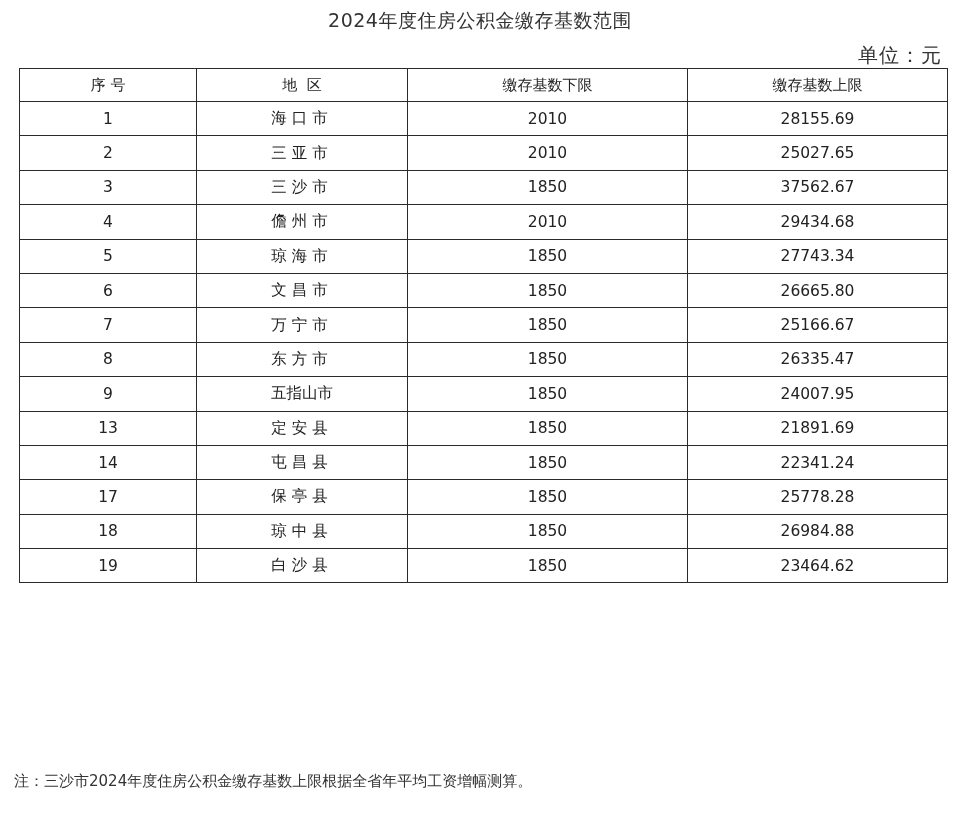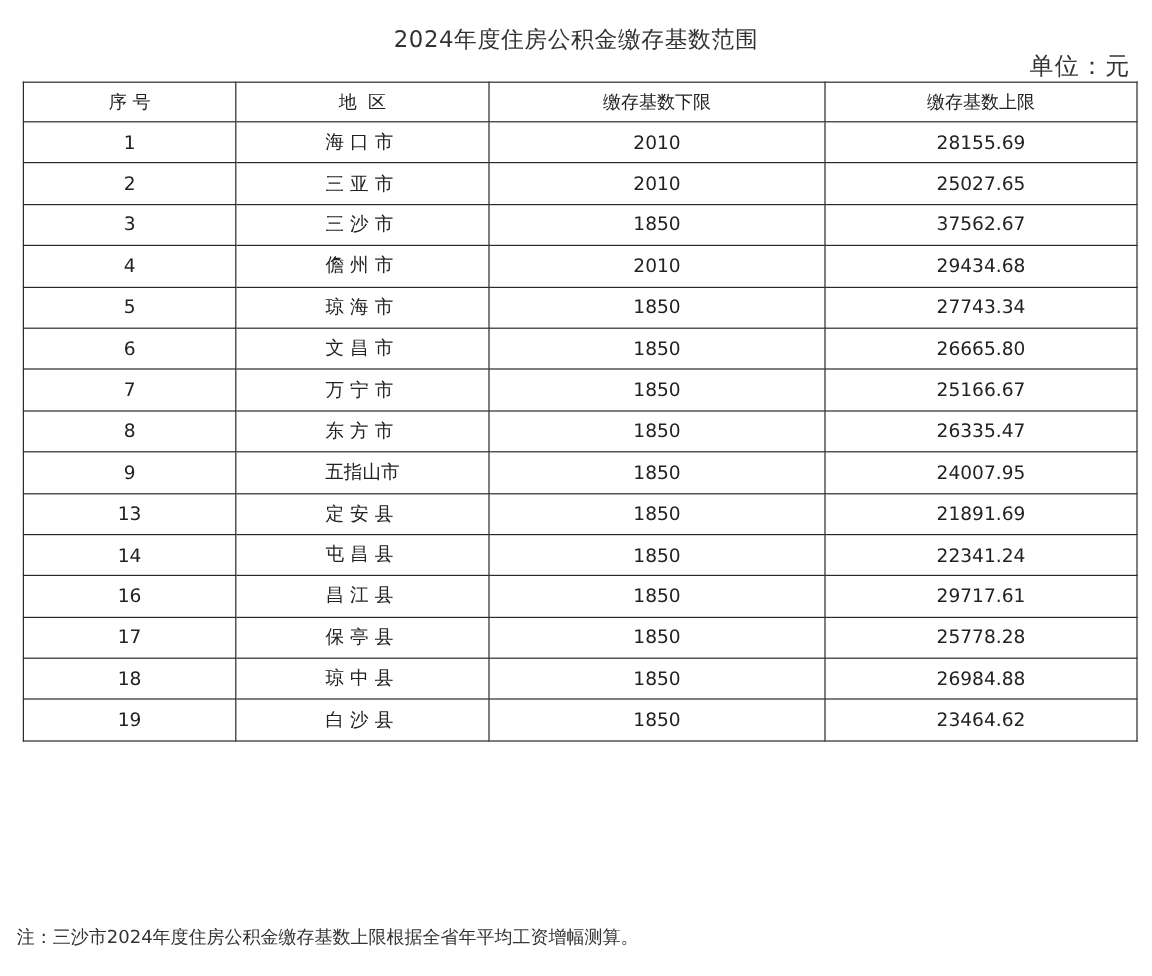--- a/index.html
+++ b/index.html
@@ -1,18 +1,18 @@
 <!DOCTYPE html>
 <html><head>
   <meta charset="utf-8">
   <style>
     html, body { margin: 0; padding: 0; background: #ffffff; }
     body { width: 960px; height: 813px; position: relative; overflow: hidden;
            font-family: "DejaVu Sans", "Liberation Sans", sans-serif; color: #222; }
-    .title { position: absolute; top: 20px; left: 0; width: 960px; text-align: center;
+    .title { position: absolute; top: 8px; left: 0; width: 960px; text-align: center;
              font-size: 19px; color: #333; letter-spacing: 0.5px; }
     .unit { position: absolute; top: 42px; right: 18px; font-size: 20px; color: #333; letter-spacing: 1px; }
     table.data { position: absolute; left: 19px; top: 68px; width: 928px;
                  border-collapse: collapse; table-layout: fixed; }
     table.data th, table.data td { border: 1.5px solid #2a2a2a; text-align: center;
                  font-size: 15.5px; font-weight: normal; color: #222; padding: 0; height: 33.4px; }
     table.data th { height: 32px; font-size: 15px; }
     .col-seq { width: 177px; }
     .col-region { width: 211px; }
     .col-low { width: 280px; }
@@ -102,26 +102,20 @@
         <td>1850</td>
         <td>21891.69</td>
       </tr>
       <tr>
         <td>14</td>
         <td class="region">屯昌县</td>
         <td>1850</td>
         <td>22341.24</td>
       </tr>
       <tr>
-        <td>16</td>
-        <td class="region">昌江县</td>
-        <td>1850</td>
-        <td>29717.61</td>
-      </tr>
-      <tr>
         <td>17</td>
         <td class="region">保亭县</td>
         <td>1850</td>
         <td>25778.28</td>
       </tr>
       <tr>
         <td>18</td>
         <td class="region">琼中县</td>
         <td>1850</td>
         <td>26984.88</td>

